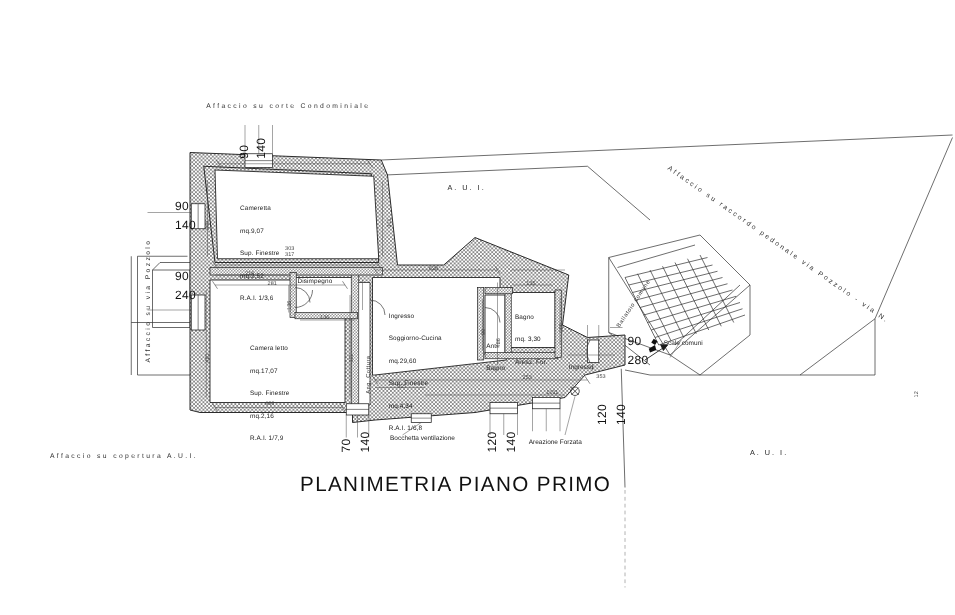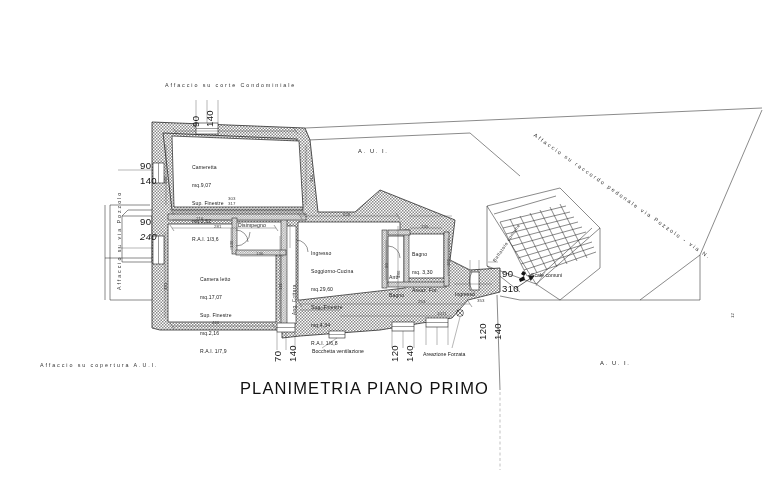--- a/index.html
+++ b/index.html
@@ -339,36 +339,36 @@
     <div>Anti</div>
     <div>Bagno</div>
   </div>
 
   <div class="lbl room" style="left:238px;top:222px;">Disimpegno</div>
 
   <div class="lbl bigdim" style="left:140px;top:160px;">90</div>
   <div class="lbl bigdim" style="left:140px;top:175px;">140</div>
 
   <div class="lbl bigdim" style="left:140px;top:216px;">90</div>
-  <div class="lbl bigdim" style="left:140px;top:231px;font-style:italic;">240</div>
+  <div class="lbl bigdim" style="left:140px;top:231px;">240</div>
 
   <div class="lbl bigdim" style="left:190px;top:127px;transform:rotate(-90deg);transform-origin:0 0;">90</div>
   <div class="lbl bigdim" style="left:204px;top:127px;transform:rotate(-90deg);transform-origin:0 0;">140</div>
 
   <div class="lbl bigdim" style="left:272px;top:362px;transform:rotate(-90deg);transform-origin:0 0;">70</div>
   <div class="lbl bigdim" style="left:287px;top:362px;transform:rotate(-90deg);transform-origin:0 0;">140</div>
 
   <div class="lbl bigdim" style="left:389px;top:362px;transform:rotate(-90deg);transform-origin:0 0;">120</div>
   <div class="lbl bigdim" style="left:404px;top:362px;transform:rotate(-90deg);transform-origin:0 0;">140</div>
 
   <div class="lbl bigdim" style="left:477px;top:340px;transform:rotate(-90deg);transform-origin:0 0;">120</div>
   <div class="lbl bigdim" style="left:492px;top:340px;transform:rotate(-90deg);transform-origin:0 0;">140</div>
 
   <div class="lbl bigdim" style="left:502px;top:268px;">90</div>
-  <div class="lbl bigdim" style="left:502px;top:283px;">310</div>
+  <div class="lbl bigdim" style="left:502px;top:283px;">280</div>
 
   <div class="lbl dimnum" style="left:730px;top:318px;transform:rotate(-90deg);transform-origin:0 0;">12</div>
 
   <div class="lbl dimnum" style="left:228px;top:196px;">303</div>
   <div class="lbl dimnum" style="left:228px;top:201px;">317</div>
   <div class="lbl dimnum" style="left:309px;top:182px;transform:rotate(-90deg);transform-origin:0 0;">311</div>
   <div class="lbl dimnum" style="left:163px;top:184px;transform:rotate(-90deg);transform-origin:0 0;">300</div>
   <div class="lbl dimnum" style="left:196px;top:216px;">216</div>
   <div class="lbl dimnum" style="left:256px;top:251px;">136</div>
   <div class="lbl dimnum" style="left:229px;top:248px;transform:rotate(-90deg);transform-origin:0 0;">136</div>

